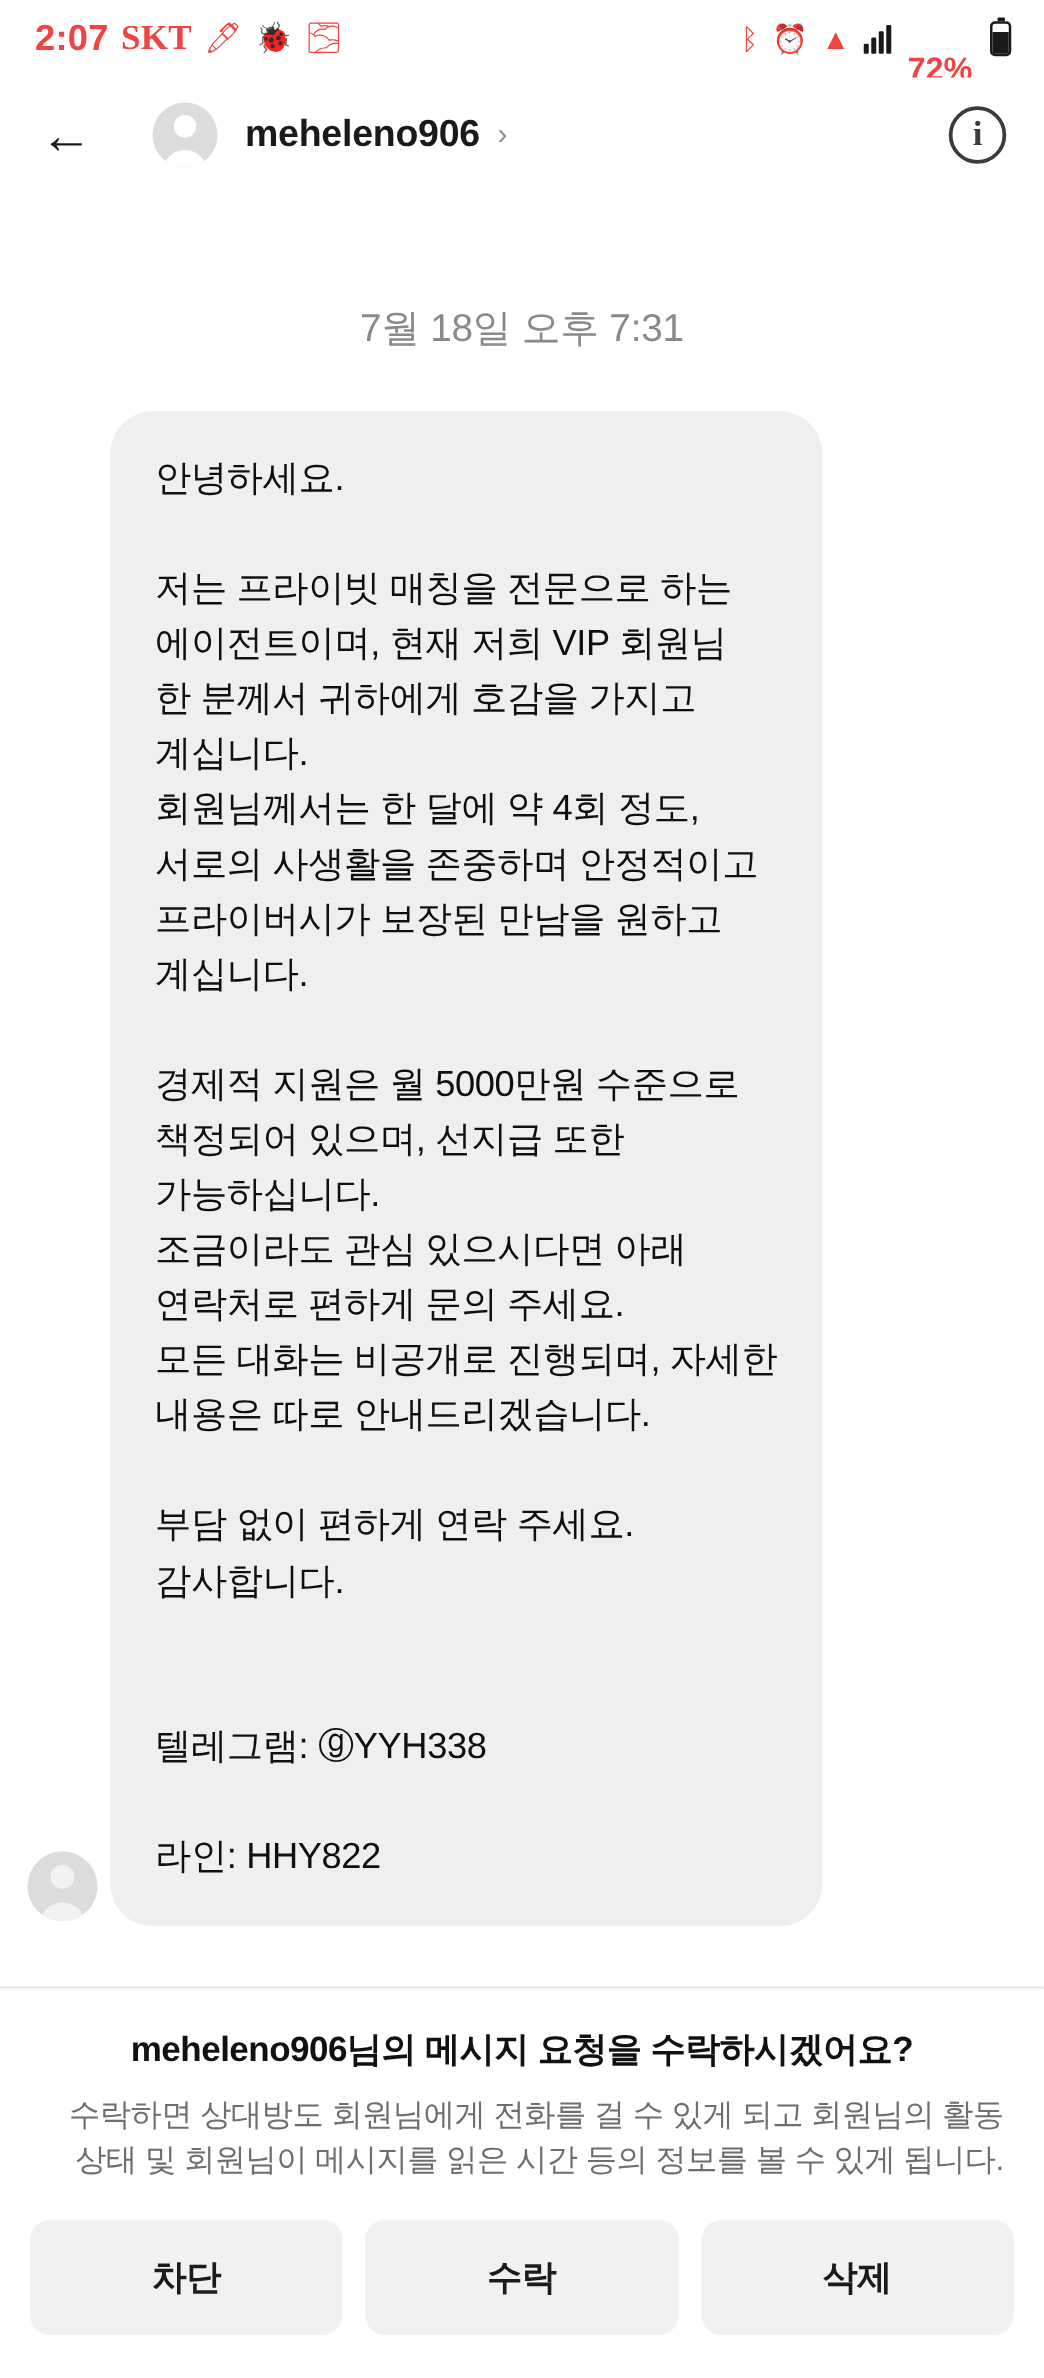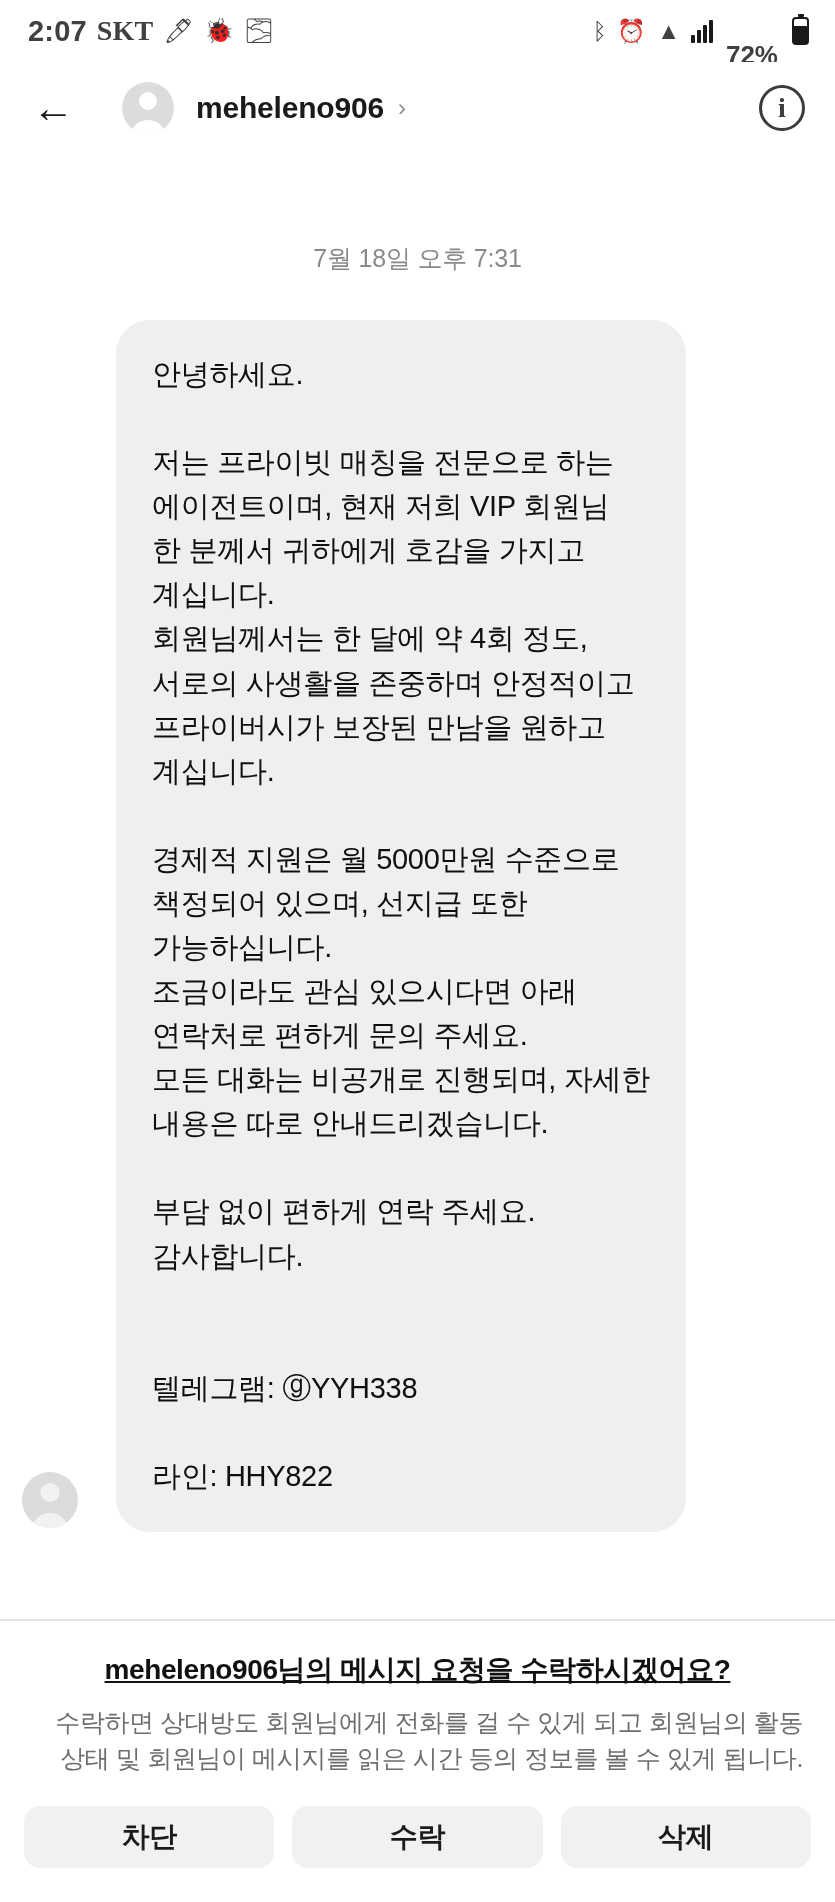--- a/index.html
+++ b/index.html
@@ -20,21 +20,21 @@
   }
 
   
   .statusbar {
     height: 62px;
     flex: 0 0 62px;
     display: flex;
     align-items: center;
     justify-content: space-between;
     padding: 0 26px 0 28px;
-    color: #404040;
+    color: #ef4444;
     gap: 12px;
   }
   .status-left {
     display: flex;
     align-items: center;
     gap: 10px;
   }
   .status-time {
     font-size: 29px;
     font-weight: bold;
@@ -156,21 +156,21 @@
 
   
   .thread {
     flex: 1 1 auto;
     position: relative;
     overflow: hidden;
     padding-top: 88px;
   }
   .timestamp {
     text-align: center;
-    font-size: 25px;
+    font-size: 31px;
     color: #8a8a8a;
     letter-spacing: -0.2px;
     margin-bottom: 45px;
   }
   .msg-row {
     display: flex;
     align-items: flex-end;
     padding: 0 28px 0 22px;
   }
   .msg-avatar {
@@ -194,21 +194,21 @@
   .msg-avatar:after {
     content: "";
     position: absolute;
     bottom: -13px; left: 50%;
     transform: translateX(-50%);
     width: 36px; height: 28px;
     border-radius: 50% 50% 0 0 / 60% 60% 0 0;
     background: #f2f2f2;
   }
   .bubble {
-    margin-left: 38px;
+    margin-left: 10px;
     background: #efefef;
     border-radius: 34px;
     padding: 32px 36px 34px 36px;
     max-width: 570px;
     font-size: 29px;
     line-height: 1.52;
     color: #0f0f0f;
     white-space: pre-wrap;
     letter-spacing: -0.3px;
   }
@@ -220,41 +220,40 @@
     border-top: 2px solid #e6e6e6;
     padding: 30px 24px 34px 24px;
   }
   .request-title {
     text-align: center;
     font-size: 28px;
     font-weight: bold;
     color: #111111;
     letter-spacing: -0.4px;
     margin-bottom: 16px;
-    text-decoration: underline;
   }
   .request-desc {
     text-align: right;
     font-size: 25px;
     line-height: 1.42;
     color: #6e6e6e;
     letter-spacing: -0.4px;
     padding: 0 8px;
     margin-bottom: 30px;
   }
   .request-actions {
     display: flex;
     gap: 18px;
   }
   .action-btn {
     flex: 1 1 0;
     background: #f0f1f3;
     border: none;
     border-radius: 16px;
-    height: 62px;
+    height: 92px;
     font-size: 28px;
     font-weight: bold;
     color: #1b1b1b;
     font-family: "Liberation Sans", sans-serif;
     letter-spacing: -0.3px;
     display: flex;
     align-items: center;
     justify-content: center;
   }
 </style>

